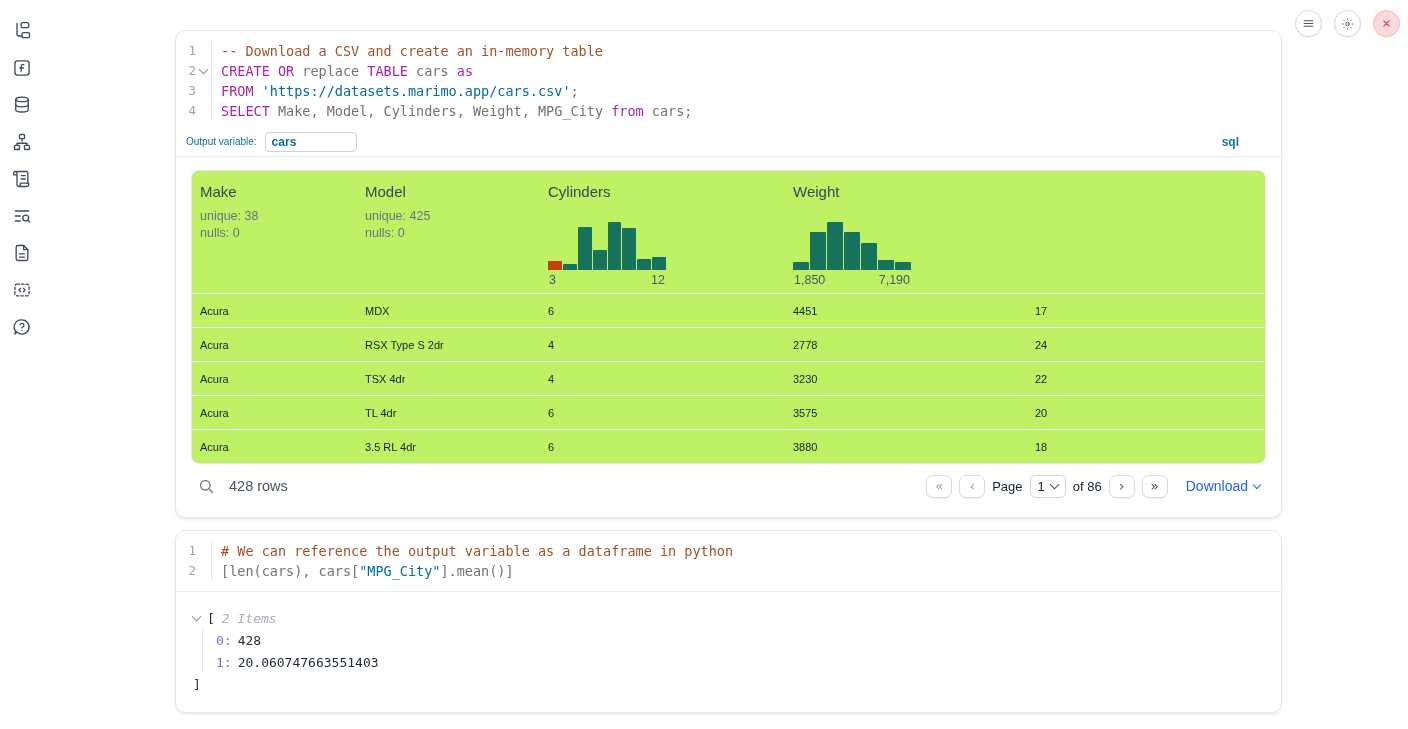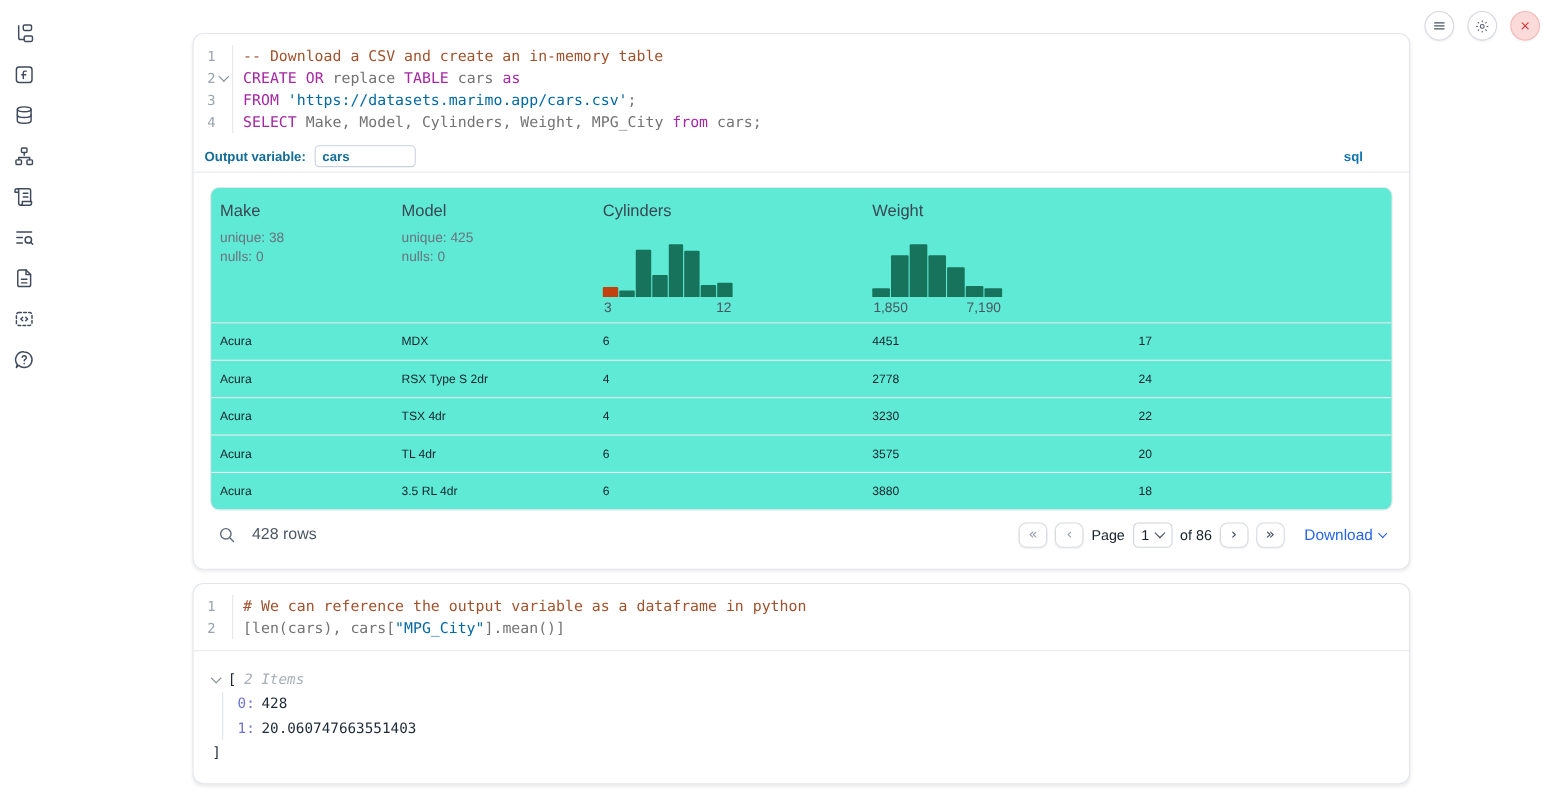--- a/index.html
+++ b/index.html
@@ -27,27 +27,27 @@
   .code-text{border-left:1px solid #e5e7eb;padding-left:9px;white-space:pre;align-self:stretch;display:flex;align-items:center}
   .tok-kw{color:#a626a4}
   .tok-comment{color:#a0522d}
   .tok-str{color:#0369a1}
   .tok-plain{color:#737373}
 
   .chev{width:6px;height:6px;border-right:1.5px solid #8a929c;border-bottom:1.5px solid #8a929c;transform:rotate(45deg);margin-top:-3px}
 
   
   .outvar-row{height:29px;display:flex;align-items:center;padding:0 10px;border-bottom:1px solid #e8eaed}
-  .outvar-label{font-size:12px;font-weight:bold;color:#136c96}
+  .outvar-label{font-size:10px;font-weight:normal;color:#136c96}
   .outvar-input{width:78px;height:16px;margin-left:8px;border:1px solid #c9d2dc;border-radius:4px;font-family:"Liberation Sans",sans-serif;font-weight:bold;font-size:12px;color:#136c96;padding:1px 6px;outline:none}
   .lang-badge{margin-left:auto;margin-right:32px;font-weight:bold;font-size:12px;color:#1273ae}
 
   
   .cell-output{padding:13px 15px 0 15px}
-  .data-table{border:1px solid #e5e7eb;border-radius:8px;overflow:hidden;background:#5eead4}
+  .data-table{border:1px solid #e5e7eb;border-radius:8px;overflow:hidden;background:#bef264}
   .t-header{display:grid;grid-template-columns:165px 183px 245px 242px 1fr;height:122px;border-bottom:1px solid #e5e7eb}
   .th{padding:12px 8px 6px 8px;display:flex;flex-direction:column}
   .th-title{font-size:15px;color:#3b4656}
   .th-stat{margin-top:8px;font-size:12.5px;color:#6b7280;line-height:16px}
   .th-stat + .th-stat{margin-top:1px}
   .hist-wrap{margin-top:auto;width:118px}
   .hist{display:flex;align-items:flex-end;gap:1px;height:48px}
   .bar{flex:1;background:#17735c;border-radius:1px 1px 0 0}
   .bar.orange{background:#c2410c}
   .hist-labels{display:flex;justify-content:space-between;font-size:12.5px;color:#4b5563;margin-top:3px;padding:0 1px}

